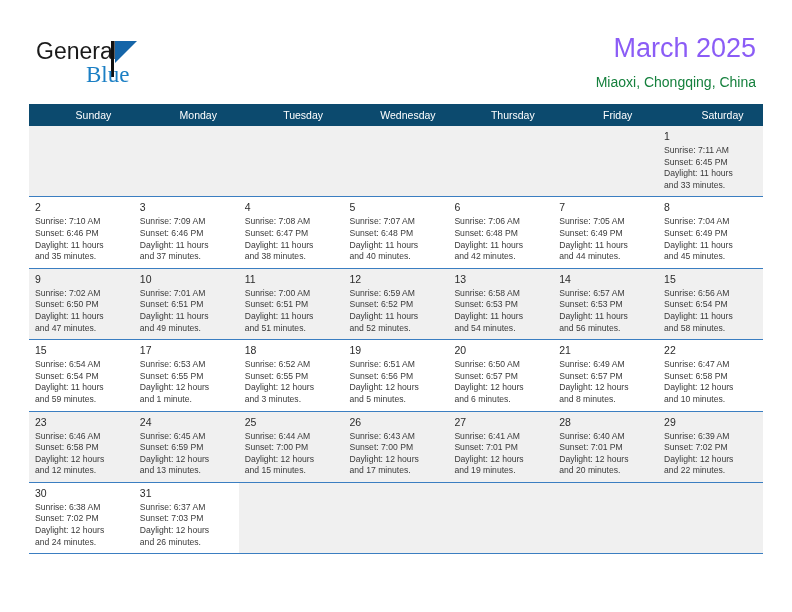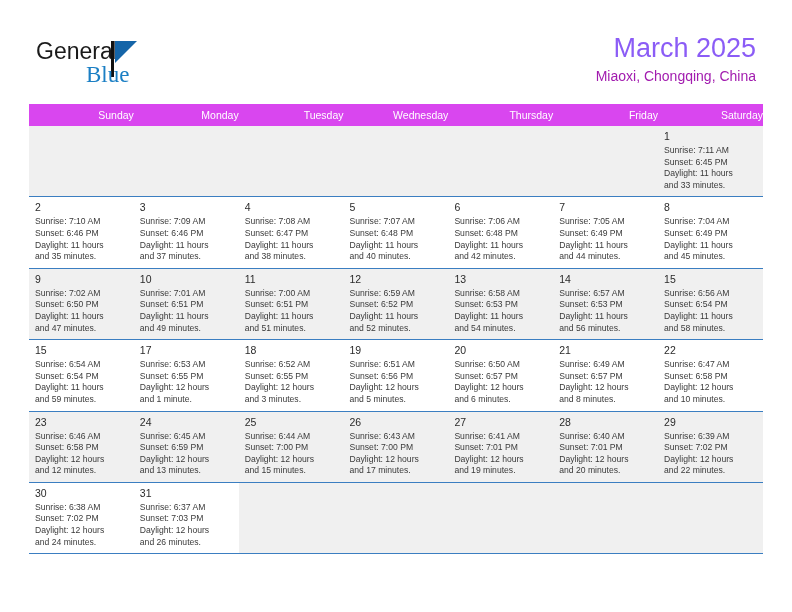--- a/index.html
+++ b/index.html
@@ -87,41 +87,41 @@
   .cal-title {
     font-size: 27px;
     color: #8b5cf6;
     line-height: 32px;
     font-weight: normal;
     margin: 0;
     white-space: nowrap;
   }
   .cal-sub {
     font-size: 14px;
-    color: #a21caf;
+    color: #15803d;
     line-height: 20px;
-    margin-top: 2px;
+    margin-top: 8px;
     white-space: nowrap;
   }
 
   
   .calendar {
     position: absolute;
     left: 29px;
     top: 104px;
     width: 734px;
     border-collapse: collapse;
     table-layout: fixed;
   }
   .calendar th {
-    background: #d946ef;
+    background: #0c4a6e;
     color: #ffffff;
     font-size: 10.5px;
     font-weight: normal;
-    text-align: right;
+    text-align: center;
     padding: 5px 0 5px 24px;
     height: 12px;
     border: none;
   }
   .calendar td {
     vertical-align: top;
     border-bottom: 1px solid #3b7ec1;
     padding: 4px 5px 5px 6px;
     height: 64px;
     box-sizing: border-box;

